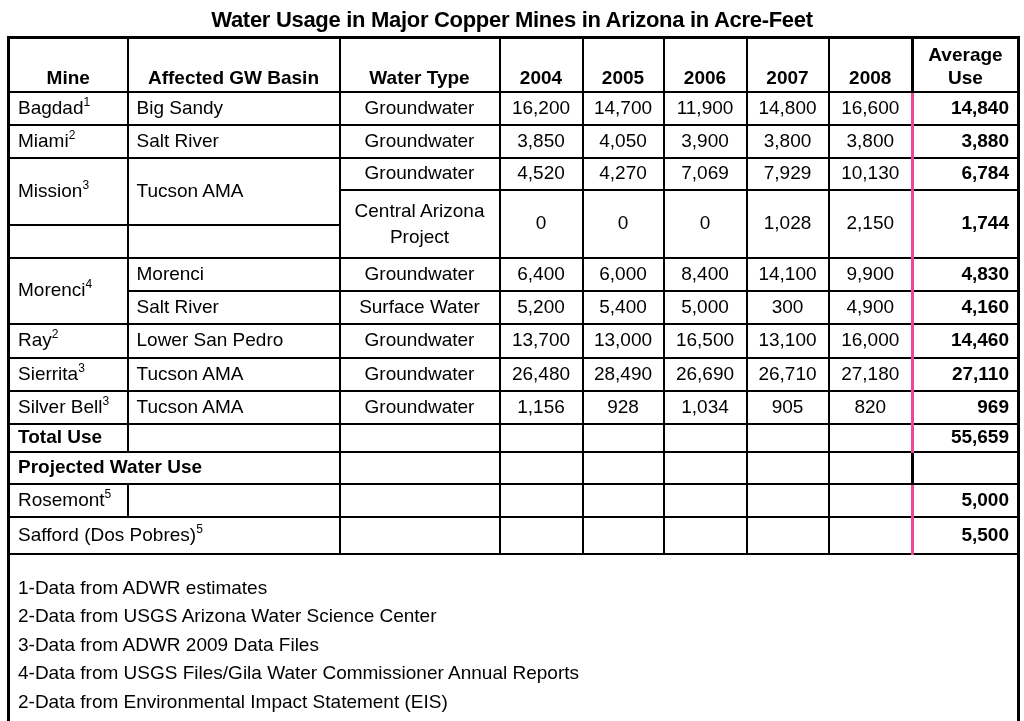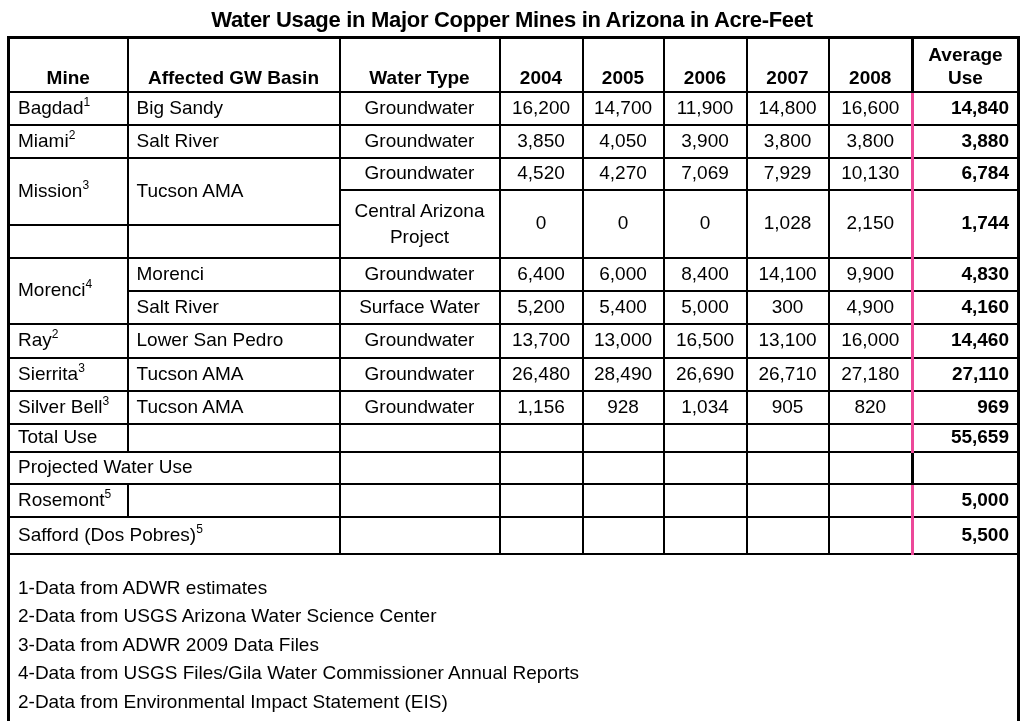--- a/index.html
+++ b/index.html
@@ -33,21 +33,21 @@
   }
   th {
     vertical-align: bottom;
     text-align: center;
     font-size: 19px;
   }
   .tl { text-align: left; }
   .tc { text-align: center; }
   .avg { text-align: right; font-weight: bold; border-left: 3px solid #ec4899; }
   .bl3 { border-left: 3px solid #000; }
-  .bold { font-weight: normal; }
+  .bold { font-weight: bold; }
   .cap { line-height: 26px; }
   sup {
     font-size: 12px;
     line-height: 0;
     vertical-align: baseline;
     position: relative;
     top: -8px;
   }
   .fn {
     vertical-align: top;

